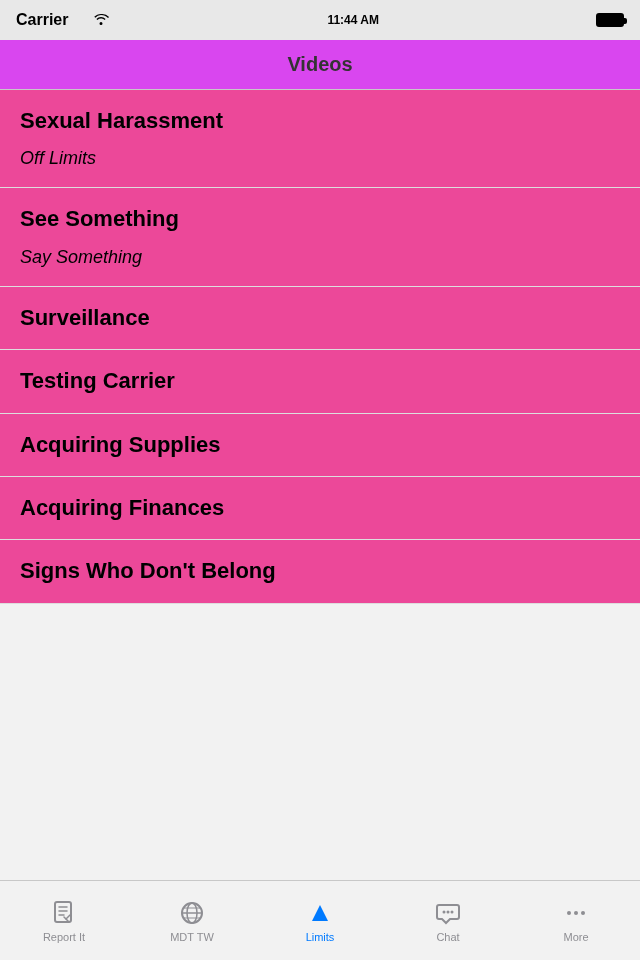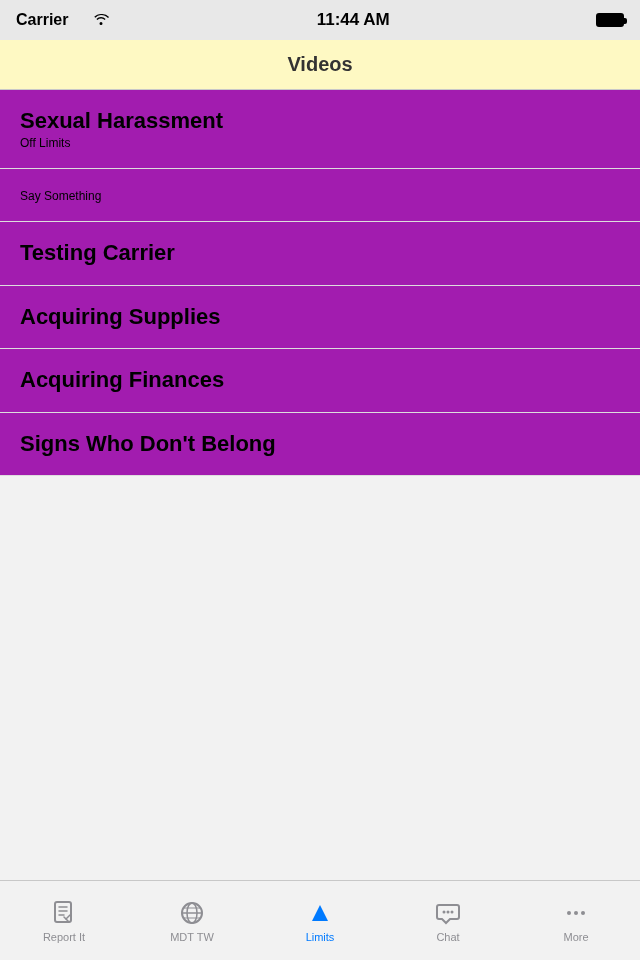--- a/index.html
+++ b/index.html
@@ -23,21 +23,21 @@
     }
     .status-left {
       display: flex;
       align-items: center;
       gap: 24px;
       font-size: 16px;
       font-weight: 600;
       color: #000;
     }
     .status-center {
-      font-size: 17px;
+      font-size: 12px;
       font-weight: 600;
       color: #000;
     }
     .status-right {
       display: flex;
       align-items: center;
     }
     .battery {
       width: 28px;
       height: 14px;
@@ -52,21 +52,21 @@
       right: -5px;
       top: 3px;
       width: 3px;
       height: 6px;
       background: #000;
       border-radius: 0 2px 2px 0;
     }
 
     
     .nav-bar {
-      background: #fef9c3;
+      background: #d946ef;
       border-bottom: 1px solid #c8c8c8;
       height: 50px;
       display: flex;
       align-items: center;
       justify-content: center;
     }
     .nav-title {
       font-size: 20px;
       font-weight: 600;
       color: #333;
@@ -74,37 +74,38 @@
 
     
     .content {
       background: #f2f2f2;
       flex: 1;
       overflow-y: auto;
       height: calc(960px - 40px - 50px - 80px);
     }
 
     .list-item {
-      background: #a21caf;
+      background: #ec4899;
       padding: 18px 20px 18px 20px;
       border-bottom: 1px solid #ddd;
       cursor: pointer;
     }
 
     .item-title {
       font-size: 22px;
       font-weight: 700;
       color: #000;
       line-height: 1.2;
     }
     .item-subtitle {
-      font-size: 12px;
+      font-size: 18px;
       font-weight: 400;
       color: #000;
-      margin-top: 2px;
+      margin-top: 14px;
+      font-style: italic;
     }
 
     
     .tab-bar {
       position: absolute;
       bottom: 0;
       left: 0;
       width: 640px;
       height: 80px;
       background: #f2f2f2;
@@ -157,21 +158,25 @@
 <div class="nav-bar">
   <span class="nav-title">Videos</span>
 </div>
 
 <div class="content" id="videos-list">
 <div class="list-item">
       <div class="item-title">Sexual Harassment</div>
       <div class="item-subtitle">Off Limits</div>
     </div>
     <div class="list-item">
+      <div class="item-title">See Something</div>
       <div class="item-subtitle">Say Something</div>
+    </div>
+    <div class="list-item">
+      <div class="item-title">Surveillance</div>
     </div>
     <div class="list-item">
       <div class="item-title">Testing Carrier</div>
     </div>
     <div class="list-item">
       <div class="item-title">Acquiring Supplies</div>
     </div>
     <div class="list-item">
       <div class="item-title">Acquiring Finances</div>
     </div>

